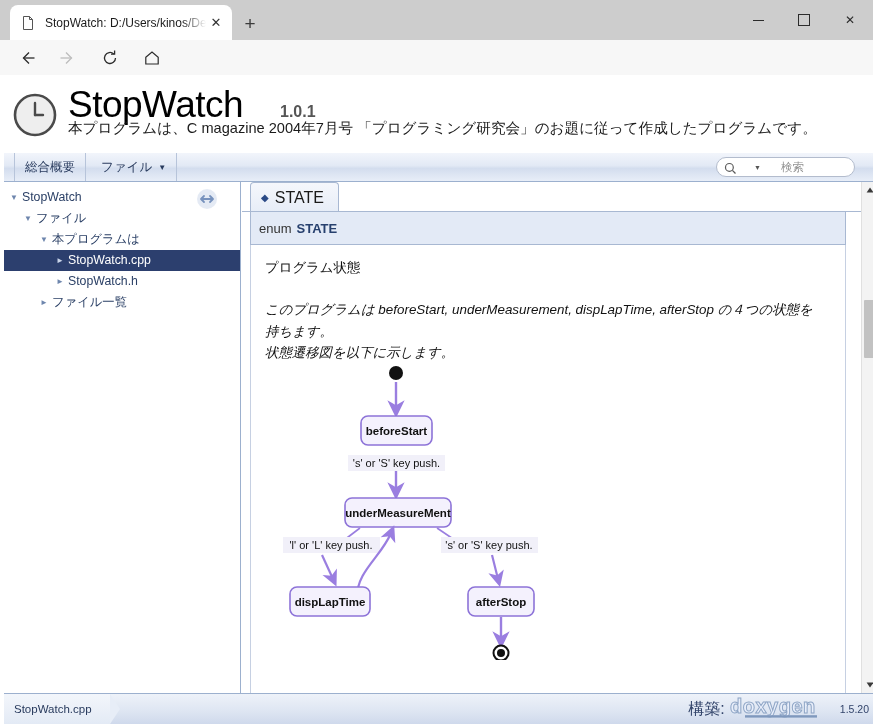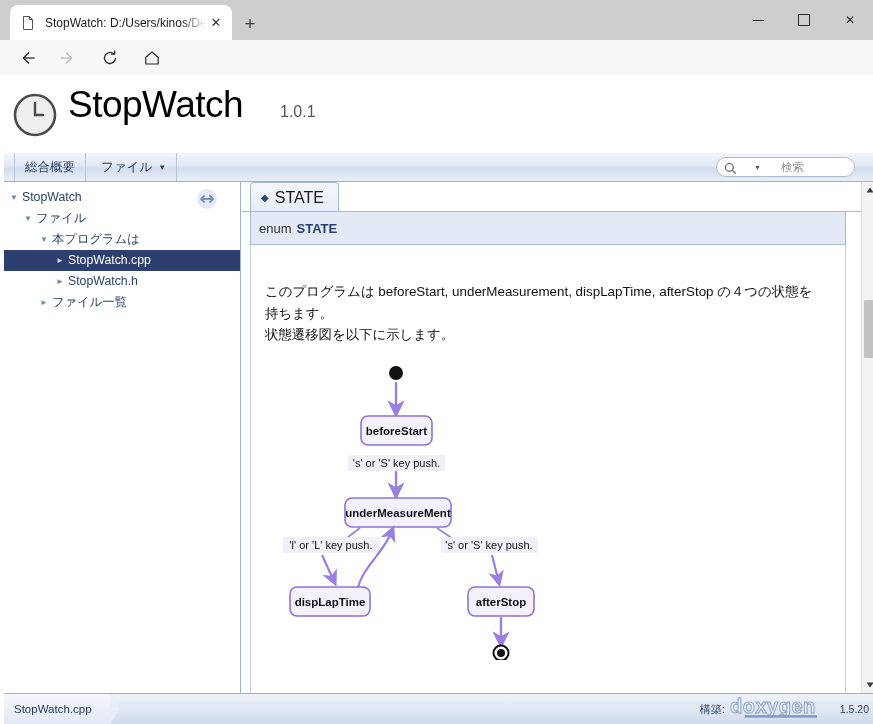--- a/index.html
+++ b/index.html
@@ -88,21 +88,21 @@
   .titlearea {
     position: relative; width: 873px; height: 78px; background: #ffffff;
   }
   .logo-wrap { position: absolute; left: 8px; top: 17px; width: 46px; height: 46px; }
   .proj-name {
     position: absolute; left: 64px; top: 9px;
     font-size: 37px; color: #000; font-weight: 400; letter-spacing: -0.5px;
   }
   .proj-ver {
     position: absolute; left: 276px; top: 28px;
-    font-size: 16px; color: #555; font-weight: 400;
+    font-size: 16px; color: #555; font-weight: 700;
   }
   .proj-brief {
     position: absolute; left: 64px; top: 44px;
     font-size: 14.6px; color: #1b1b1b; white-space: nowrap;
   }
 
   
   .navrow {
     position: relative; width: 873px; height: 29px;
     background: linear-gradient(to bottom, #f2f5fb 0%, #e2e9f5 45%, #d3ddee 55%, #e8eef8 100%);
@@ -166,21 +166,21 @@
     display: flex; align-items: center; padding-left: 8px;
     font-size: 13px; color: #333;
   }
   .memproto b { color: #27406e; margin-left: 5px; }
   .memdoc {
     position: absolute; left: 8px; top: 63px; width: 596px; height: 448px;
     border-left: 1px solid #c6d0e2; border-right: 1px solid #c6d0e2;
     padding: 14px 16px 0 14px; background: #fff;
   }
   .p1 { font-size: 13.4px; color: #111; }
-  .p2 { font-size: 13.4px; color: #111; margin-top: 22px; line-height: 1.62; }
+  .p2 { font-size: 13.4px; color: #111; margin-top: 22px; line-height: 1.62; font-style: italic; }
 
   
   .diagram { position: absolute; left: 14px; top: 120px; }
 
   
   .cscroll {
     position: absolute; left: 857px; top: 0; width: 16px; height: 511px;
     background: #f3f3f3; border-left: 1px solid #e0e0e0;
   }
   .cscroll .arr-up, .cscroll .arr-dn {
@@ -210,21 +210,21 @@
   }
   .navelem::after {
     content: ""; position: absolute; right: -10px; top: 0;
     border-top: 15px solid transparent; border-bottom: 15px solid transparent;
     border-left: 10px solid #e7edf7;
   }
   .foot-right {
     position: absolute; right: 8px; top: 0; height: 30px;
     display: flex; align-items: center; gap: 4px;
   }
-  .foot-built { font-size: 11px; color: #33456b; }
+  .foot-built { font-size: 16px; color: #33456b; }
   .dx-logo { display: block; }
   .foot-ver { font-size: 10.5px; color: #33456b; }
 </style>
 </head>
 <body>
 
 <div id="app">
 
   <div class="chrome-tabstrip">
     <div class="tab">
@@ -320,20 +320,21 @@
     <div class="titlearea">
       <div class="logo-wrap">
         <svg width="46" height="46" viewBox="0 0 46 46">
           <circle cx="23" cy="23" r="20" fill="#eeeeee" stroke="#4a4a4a" stroke-width="2.6"></circle>
           <path d="M23 23V11" stroke="#4a4a4a" stroke-width="2.4" stroke-linecap="round"></path>
           <path d="M23 23h8" stroke="#4a4a4a" stroke-width="2.4" stroke-linecap="round"></path>
         </svg>
       </div>
       <div class="proj-name">StopWatch</div>
       <div class="proj-ver">1.0.1</div>
+      <div class="proj-brief">本プログラムは、C magazine 2004年7月号 「プログラミング研究会」のお題に従って作成したプログラムです。</div>
     </div>
 
     <div class="navrow">
       <div class="navtab first" style="left:10px">
         <span>総合概要</span>
       </div>
       <div class="navtab" style="left:87px">
         <span>ファイル</span>
         <span class="caret">▼</span>
       </div>
@@ -390,20 +391,21 @@
         <div class="memtitle">
           <span class="dia">◆</span>
           <span>STATE</span>
         </div>
         <div class="memhead-line"></div>
         <div class="memproto">
           <span>enum</span>
           <b>STATE</b>
         </div>
         <div class="memdoc">
+          <div class="p1">プログラム状態</div>
           <div class="p2">
             <span>このプログラムは beforeStart, underMeasurement, dispLapTime, afterStop の４つの状態を</span><br>
             <span>持ちます。</span><br>
             <span>状態遷移図を以下に示します。</span>
           </div>
 
           <div class="diagram">
             <svg width="300" height="295" viewBox="0 0 300 295">
               <defs>
                 <marker id="ah" markerWidth="9" markerHeight="9" refX="4.2" refY="4.2" orient="auto">

